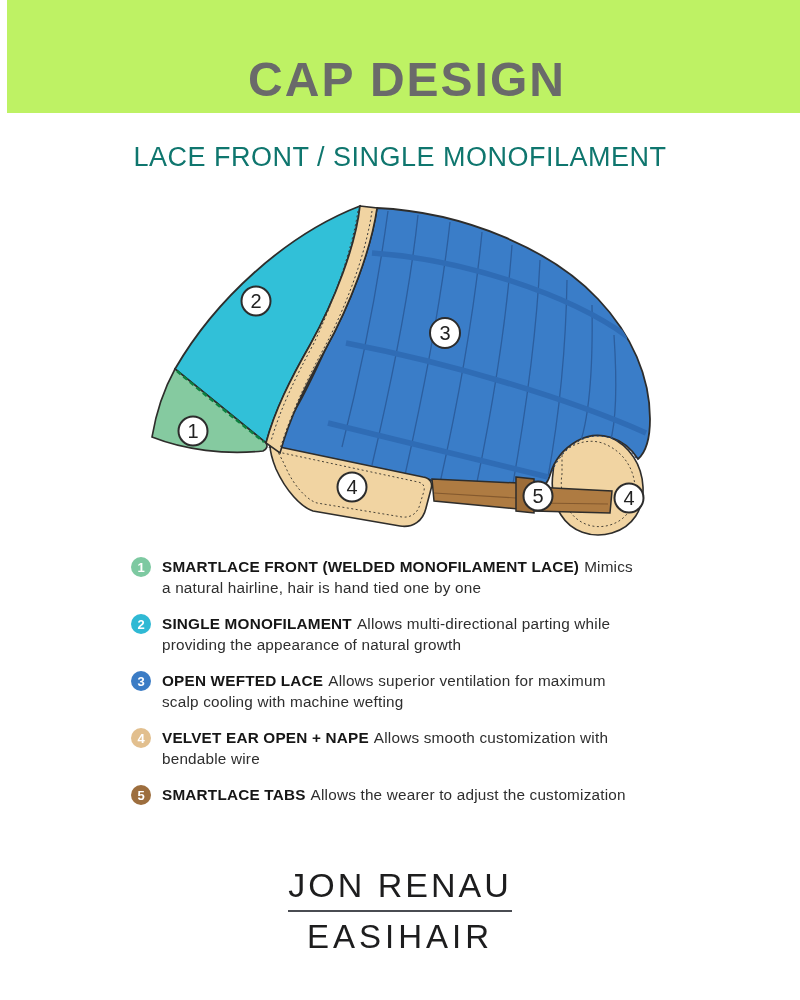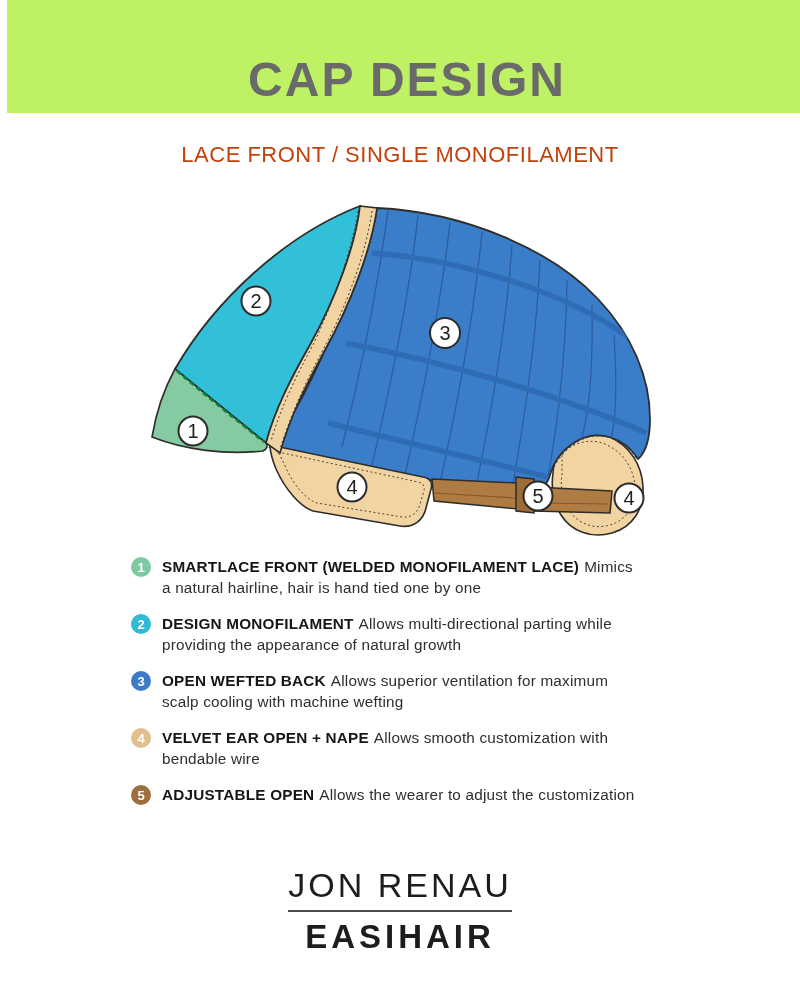--- a/index.html
+++ b/index.html
@@ -6,21 +6,21 @@
   .page{position:relative;width:800px;height:1000px;background:#ffffff;overflow:hidden;
         font-family:"Liberation Sans", sans-serif;}
 
   
   .header-band{position:absolute;left:7px;top:0;width:800px;height:113px;background:#bef264;
                display:flex;align-items:flex-end;justify-content:center;}
   .header-title{margin:0 0 6px 0;font-size:48px;font-weight:bold;letter-spacing:2px;color:#6a6a6a;}
 
   
   .subtitle{position:absolute;left:0;top:142px;width:800px;text-align:center;margin:0;
-            font-size:22px;font-weight:400;letter-spacing:0.5px;color:#c2410c;}
+            font-size:27px;font-weight:400;letter-spacing:0.5px;color:#0f766e;}
 
   
   .diagram{position:absolute;left:120px;top:195px;width:560px;height:355px;}
   .callout-circle{fill:#ffffff;stroke:#2c2c2c;stroke-width:2;}
   .callout-num{font-family:"Liberation Sans",sans-serif;font-size:20px;fill:#222222;text-anchor:middle;}
 
   
   .legend{position:absolute;left:131px;top:556px;width:505px;}
   .legend-row{display:flex;align-items:flex-start;margin-bottom:15px;}
   .badge{flex:0 0 auto;width:20px;height:20px;border-radius:50%;color:#ffffff;font-size:13px;
@@ -28,21 +28,21 @@
          margin-right:11px;margin-top:1px;}
   .c1{background:#7dc9a1}.c2{background:#2fb9d4}.c3{background:#3b7cc5}
   .c4{background:#e2bf8e}.c5{background:#9d6e3e}
   .legend-text{margin:0;font-size:15.3px;line-height:21px;color:#2e2e2e;letter-spacing:0.2px;}
   .legend-text b{color:#161616;margin-right:5px;}
 
   
   .brand{position:absolute;left:0;top:866px;width:800px;text-align:center;color:#1d1d1e;}
   .brand-top{margin:0;font-size:34px;font-weight:400;letter-spacing:3px;}
   .brand-rule{width:224px;border:none;border-top:2px solid #4a4c52;margin:5px auto 6px auto;}
-  .brand-bottom{margin:0;font-size:33px;font-weight:700;letter-spacing:4px;}
+  .brand-bottom{margin:0;font-size:33px;font-weight:400;letter-spacing:4px;}
 </style>
 </head>
 <body>
 
 <div class="page">
 
   <header class="header-band">
     <h1 class="header-title">CAP DESIGN</h1>
   </header>
 
@@ -145,33 +145,33 @@
     </g>
   </svg>
 
   <section class="legend">
     <div class="legend-row">
       <span class="badge c1">1</span>
       <p class="legend-text"><b>SMARTLACE FRONT (WELDED MONOFILAMENT LACE)</b><span>Mimics a natural hairline, hair is hand tied one by one</span></p>
     </div>
     <div class="legend-row">
       <span class="badge c2">2</span>
-      <p class="legend-text"><b>DESIGN MONOFILAMENT</b><span>Allows multi-directional parting while providing the appearance of natural growth</span></p>
+      <p class="legend-text"><b>SINGLE MONOFILAMENT</b><span>Allows multi-directional parting while providing the appearance of natural growth</span></p>
     </div>
     <div class="legend-row">
       <span class="badge c3">3</span>
-      <p class="legend-text"><b>OPEN WEFTED BACK</b><span>Allows superior ventilation for maximum scalp cooling with machine wefting</span></p>
+      <p class="legend-text"><b>OPEN WEFTED LACE</b><span>Allows superior ventilation for maximum scalp cooling with machine wefting</span></p>
     </div>
     <div class="legend-row">
       <span class="badge c4">4</span>
       <p class="legend-text"><b>VELVET EAR OPEN + NAPE</b><span>Allows smooth customization with bendable wire</span></p>
     </div>
     <div class="legend-row">
       <span class="badge c5">5</span>
-      <p class="legend-text"><b>ADJUSTABLE OPEN</b><span>Allows the wearer to adjust the customization</span></p>
+      <p class="legend-text"><b>SMARTLACE TABS</b><span>Allows the wearer to adjust the customization</span></p>
     </div>
   </section>
 
   <footer class="brand">
     <p class="brand-top">JON RENAU</p>
     <hr class="brand-rule">
     <p class="brand-bottom">EASIHAIR</p>
   </footer>
 
 </div>

